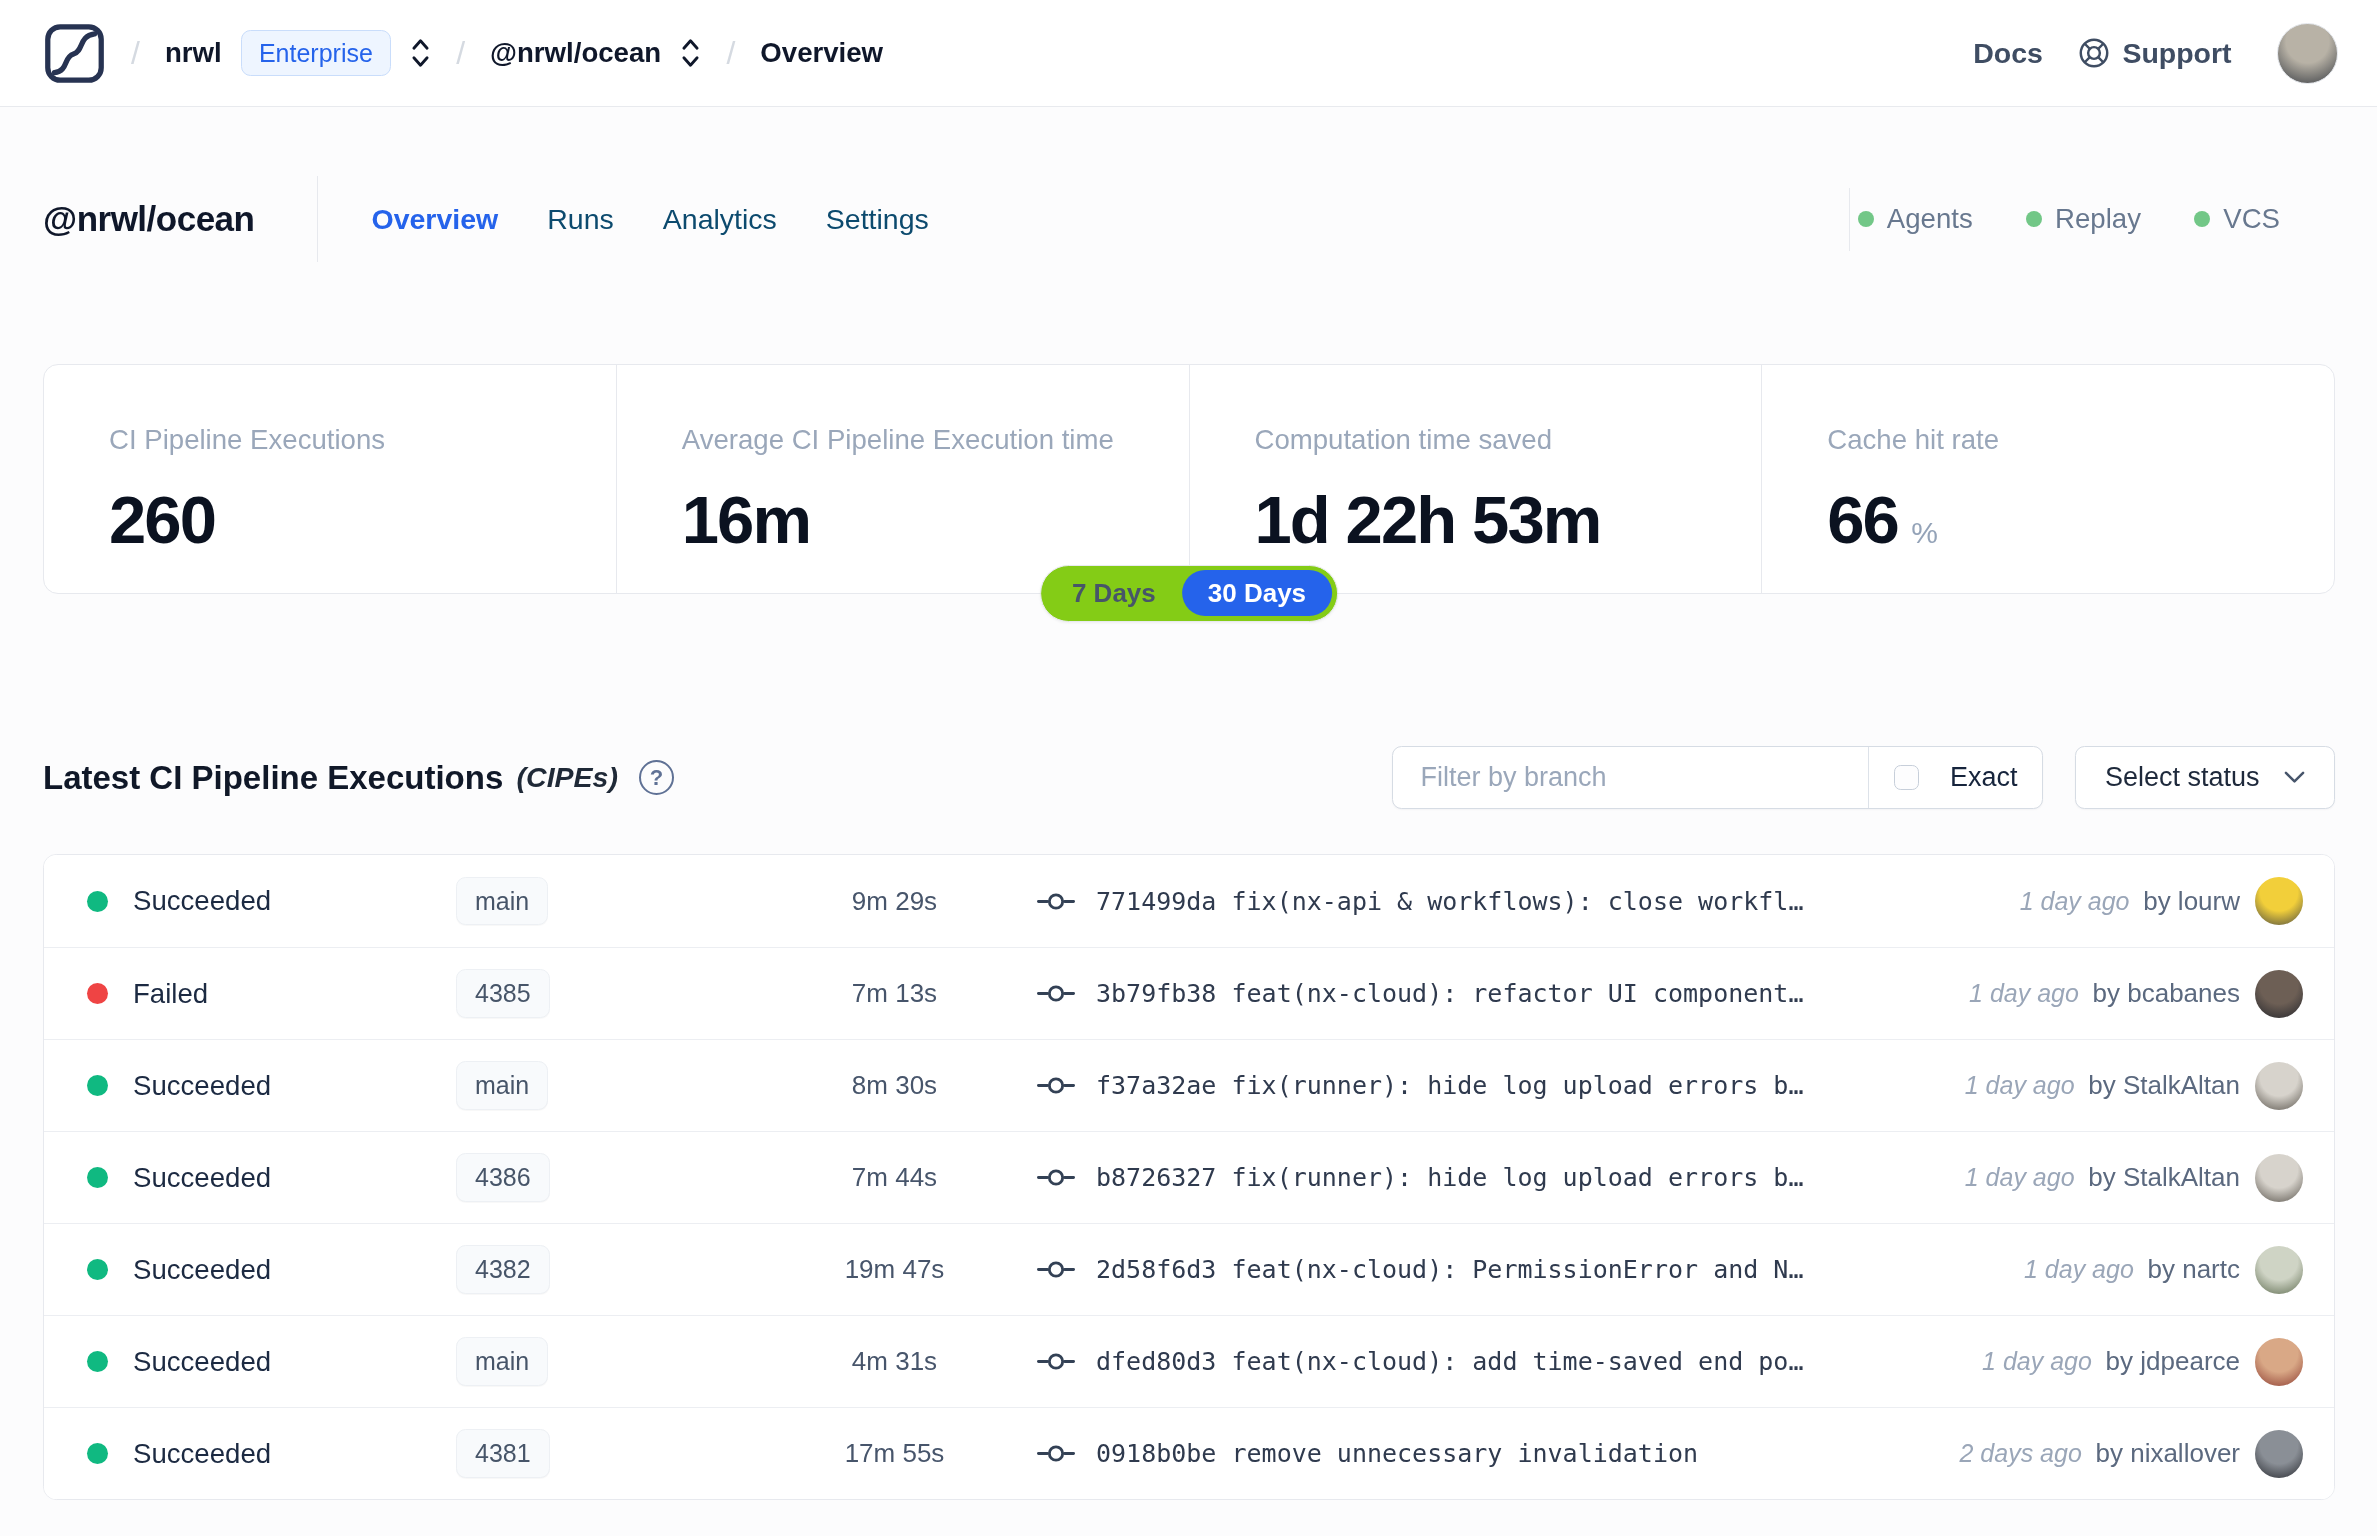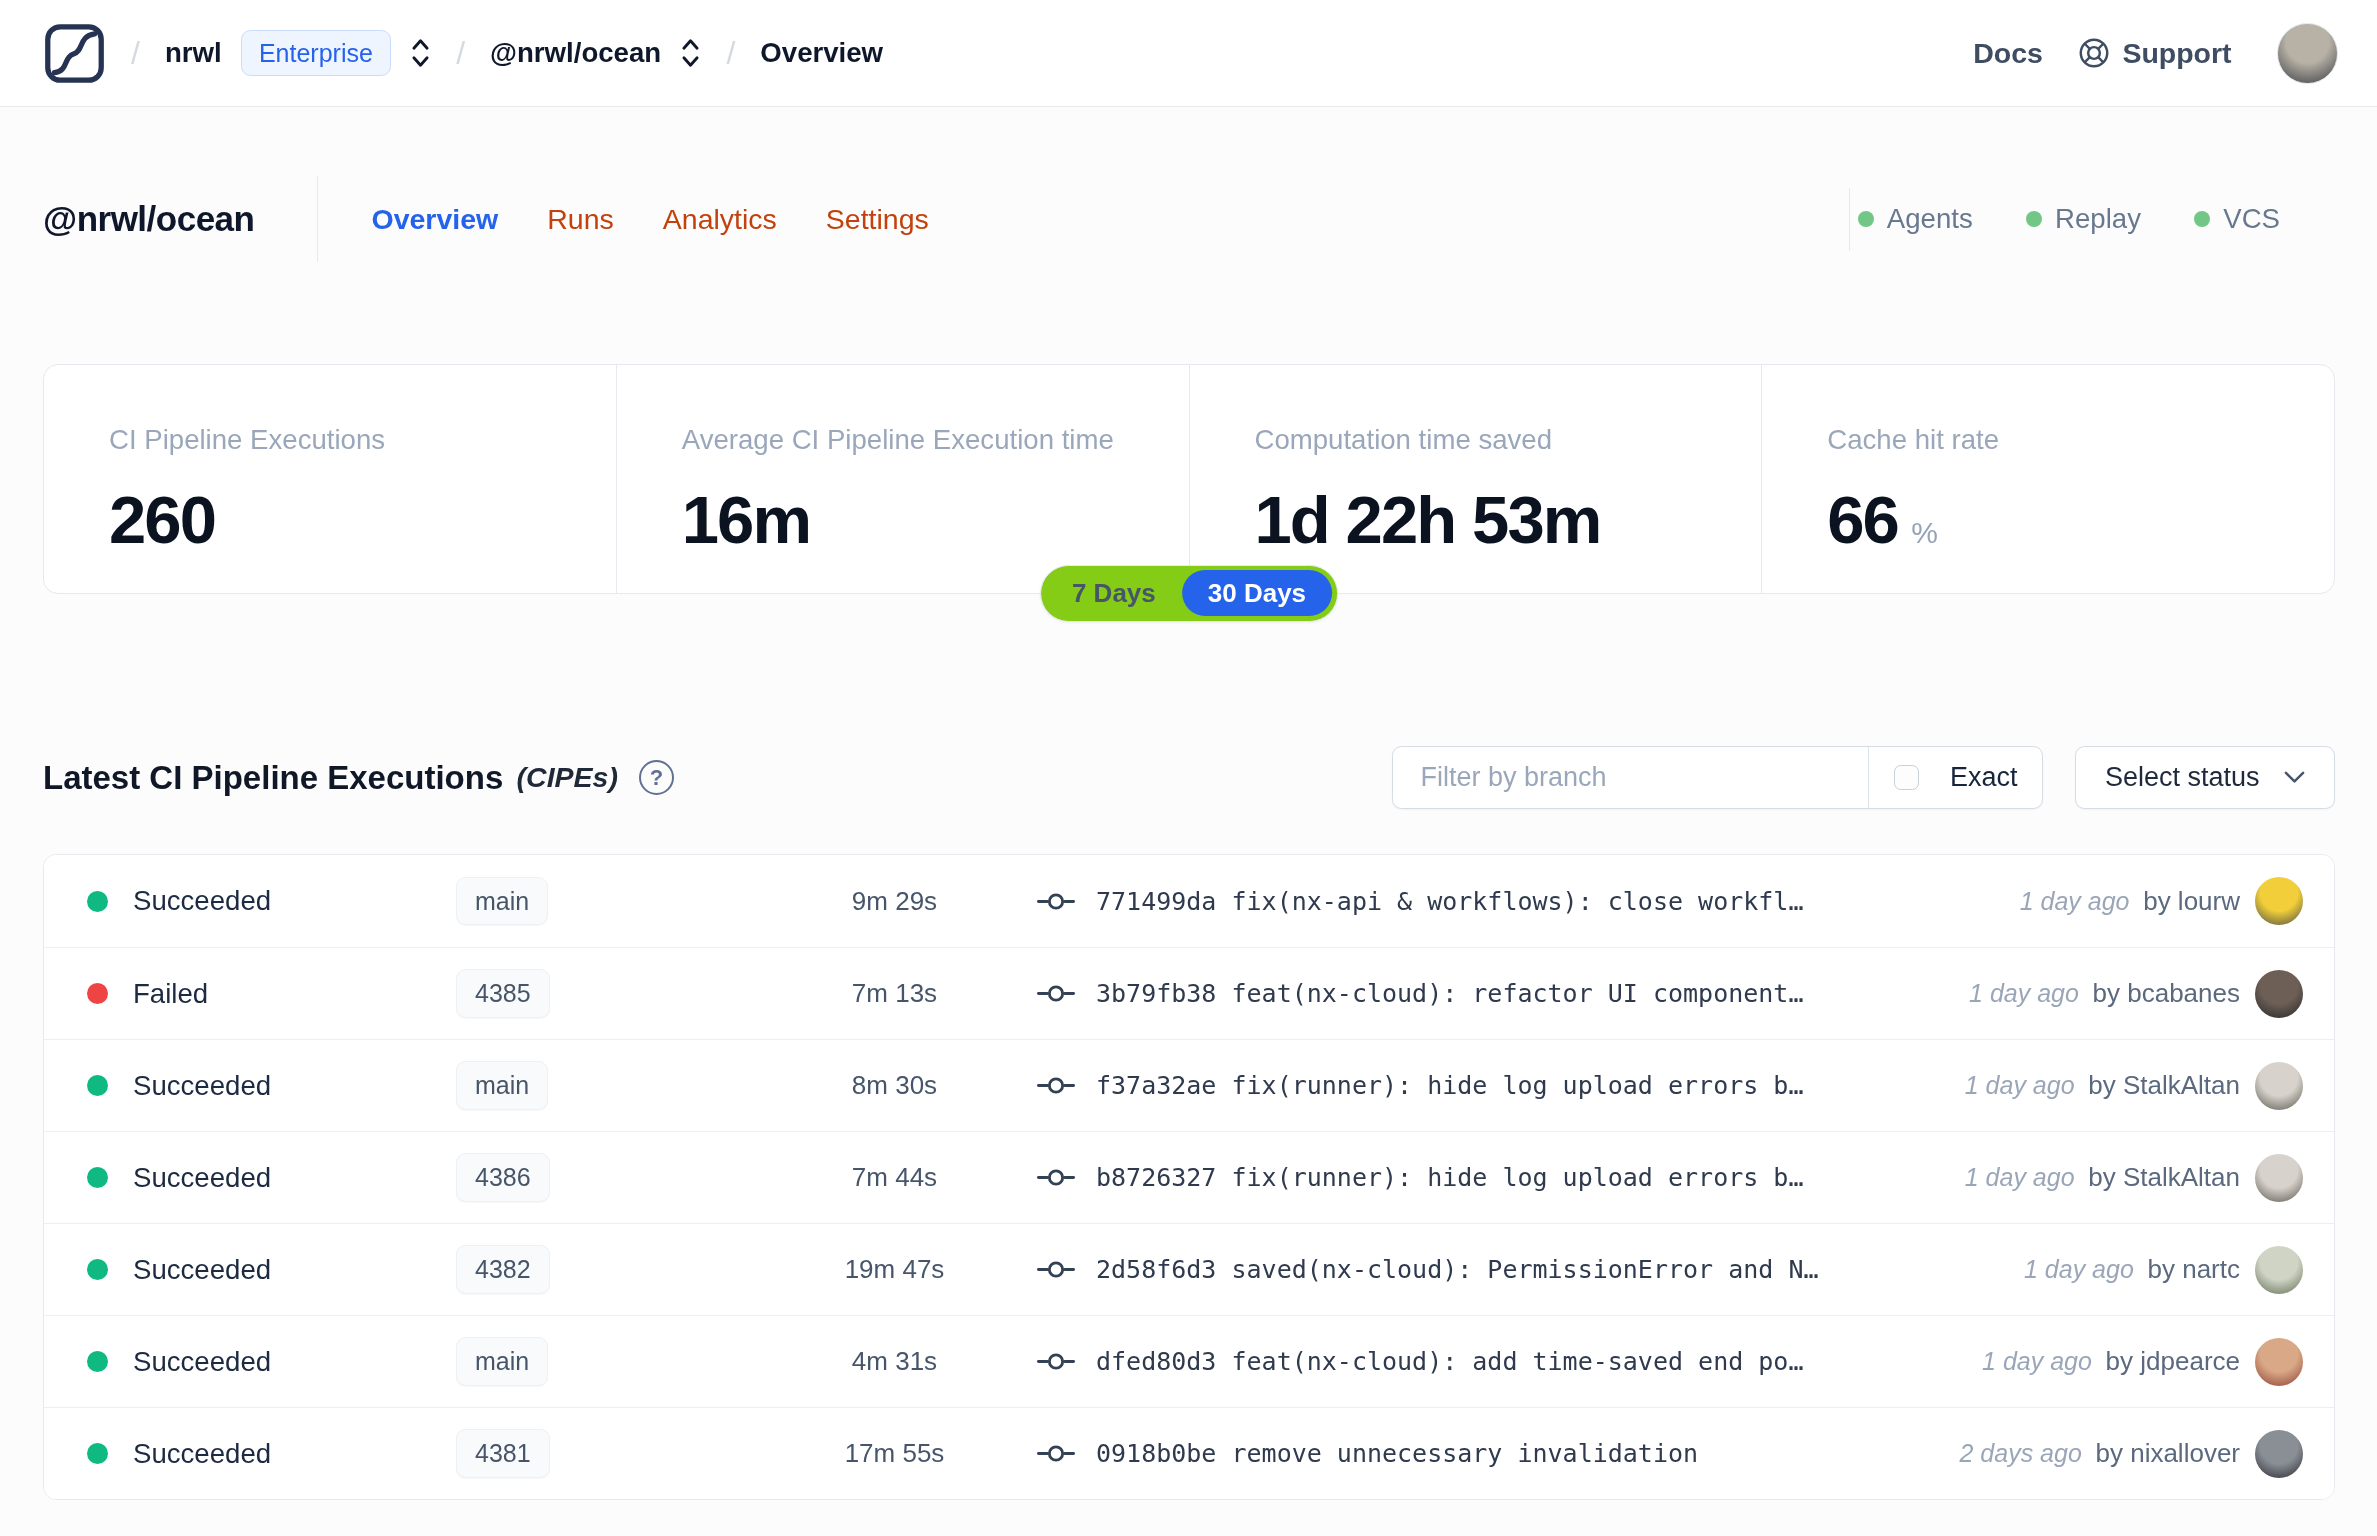--- a/index.html
+++ b/index.html
@@ -32,21 +32,21 @@
     border:1px solid #e2e5ea; margin-left:11.4px;
   }
   
   .page-head {
     display:flex; align-items:center;
     padding:0 43px; margin-top:68px; height:88px;
   }
   .page-title { font-size:35px; font-weight:700; letter-spacing:-0.5px; }
   .vdiv { width:1px; height:86px; background:#e7e9ee; margin:0 53px 0 63px; }
   .tabs { display:flex; align-items:center; gap:49px; }
-  .tab { font-size:28.5px; font-weight:500; color:#c2410c; text-decoration:none; }
+  .tab { font-size:28.5px; font-weight:500; color:#0c4a6e; text-decoration:none; }
   .tab.active { color:#2563eb; font-weight:600; }
   .head-spacer { flex:1; }
   .indicators { display:flex; align-items:center; gap:53px; padding-right:55px; }
   .ind-divider { width:1px; height:63px; background:#e7e9ee; margin-right:7.6px; }
   .indicator { display:flex; align-items:center; gap:13.3px; }
   .ind-dot { width:16px; height:16px; border-radius:50%; background:#72c787; }
   .ind-label { font-size:27.6px; color:#68788f; }
   
   .stats {
     position:relative; margin:101px 43px 0 43px;
@@ -389,21 +389,21 @@
     </span>
     <span class="c-duration">19m 47s</span>
     <span class="c-commit">
       <span class="commit-icon">
         <svg width="38" height="25" viewBox="0 0 40 26" fill="none" stroke="#334155" stroke-width="3" stroke-linecap="round">
           <path d="M1.5 13 L11 13"></path>
               <circle cx="20" cy="13" r="7"></circle>
               <path d="M29 13 L38.5 13"></path>
         </svg>
       </span>
-      <span class="commit-text"><span>2d58f6d3</span> <span>saved(nx-cloud): PermissionError and N…</span></span>
+      <span class="commit-text"><span>2d58f6d3</span> <span>feat(nx-cloud): PermissionError and N…</span></span>
     </span>
     <span class="c-meta">
       <span class="meta-time">1 day ago</span>
       <span class="meta-author">by nartc</span>
     </span>
     <span class="row-avatar" style="background: radial-gradient(circle at 50% 32%, rgb(207, 212, 197) 0%, rgb(207, 212, 197) 46%, rgb(93, 107, 79) 100%);"></span>
   </div>
       <div class="row">
     <span class="c-status">
       <span class="status-dot" style="background: rgb(16, 185, 129);"></span>

